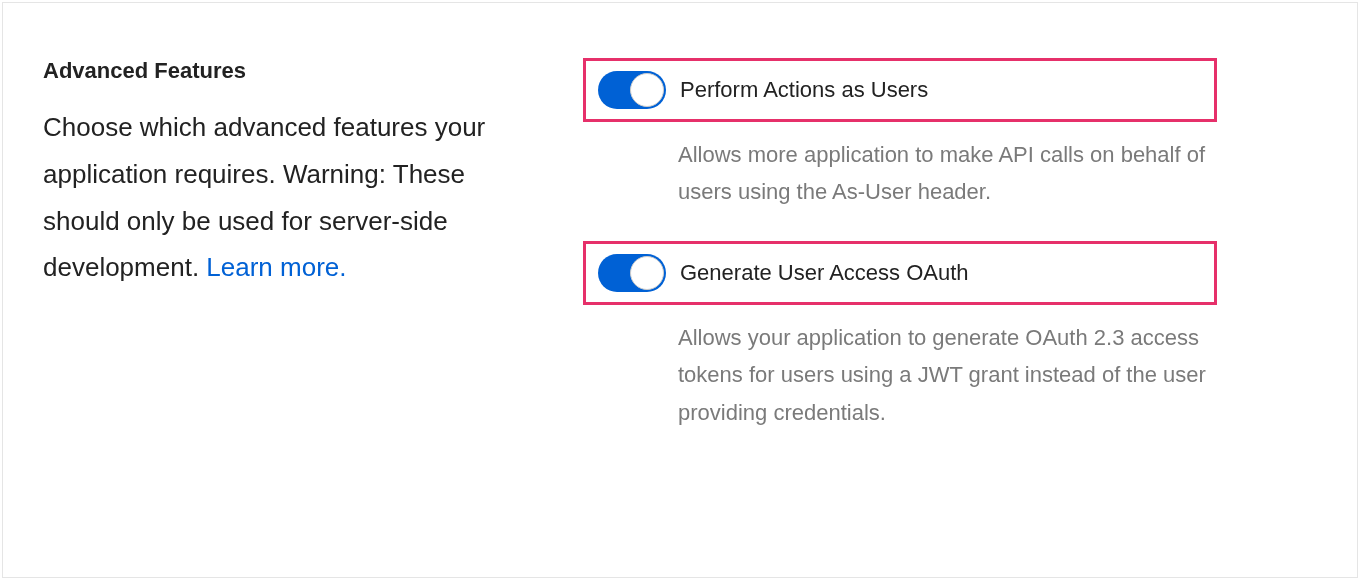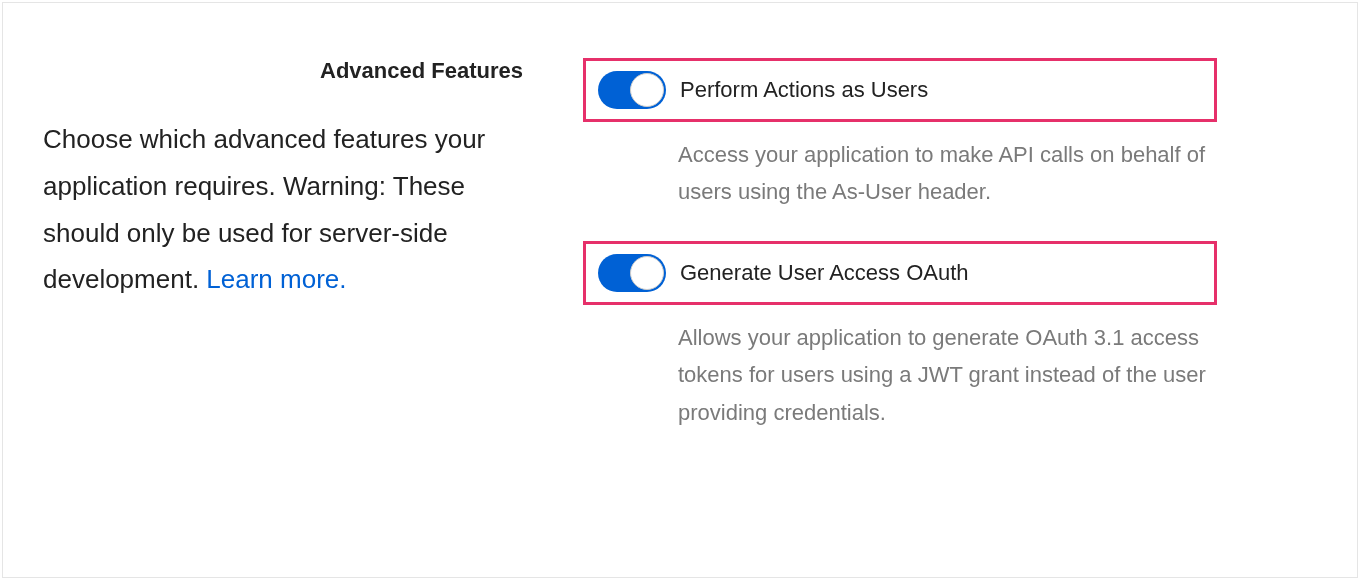--- a/index.html
+++ b/index.html
@@ -26,22 +26,21 @@
       padding-right: 60px;
     }
     .right-col {
       flex: 1;
       padding-right: 100px;
     }
     .section-title {
       font-size: 22px;
       font-weight: 700;
       color: #222;
-      margin-bottom: 32px;
-      text-align: right;
+      margin-bottom: 20px;
     }
     .section-desc {
       font-size: 26px;
       color: #222;
       line-height: 1.8;
     }
     .link {
       color: #0061d5;
       text-decoration: none;
       cursor: pointer;
@@ -95,24 +94,24 @@
     </p>
   </div>
   <div class="right-col">
 
     <div class="feature-row">
       <div class="toggle">
         <div class="toggle-knob"></div>
       </div>
       <span class="feature-label">Perform Actions as Users</span>
     </div>
-    <p class="feature-desc">Access your application to make API calls on behalf of users using the As-User header.</p>
+    <p class="feature-desc">Allows more application to make API calls on behalf of users using the As-User header.</p>
 
     <div class="feature-row">
       <div class="toggle">
         <div class="toggle-knob"></div>
       </div>
       <span class="feature-label">Generate User Access OAuth</span>
     </div>
-    <p class="feature-desc">Allows your application to generate OAuth 3.1 access tokens for users using a JWT grant instead of the user providing credentials.</p>
+    <p class="feature-desc">Allows your application to generate OAuth 2.3 access tokens for users using a JWT grant instead of the user providing credentials.</p>
 
   </div>
 </div>
 
 </body></html>

